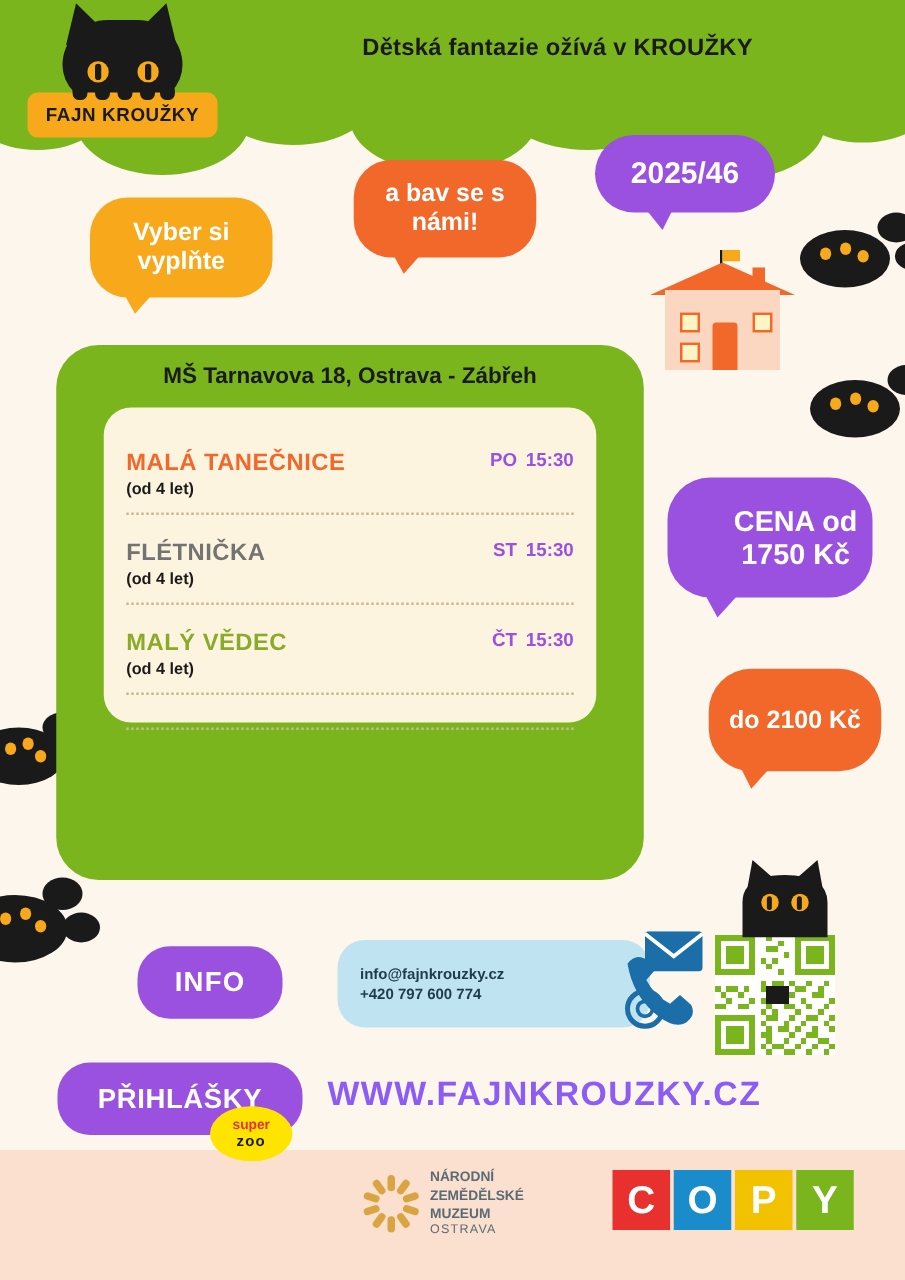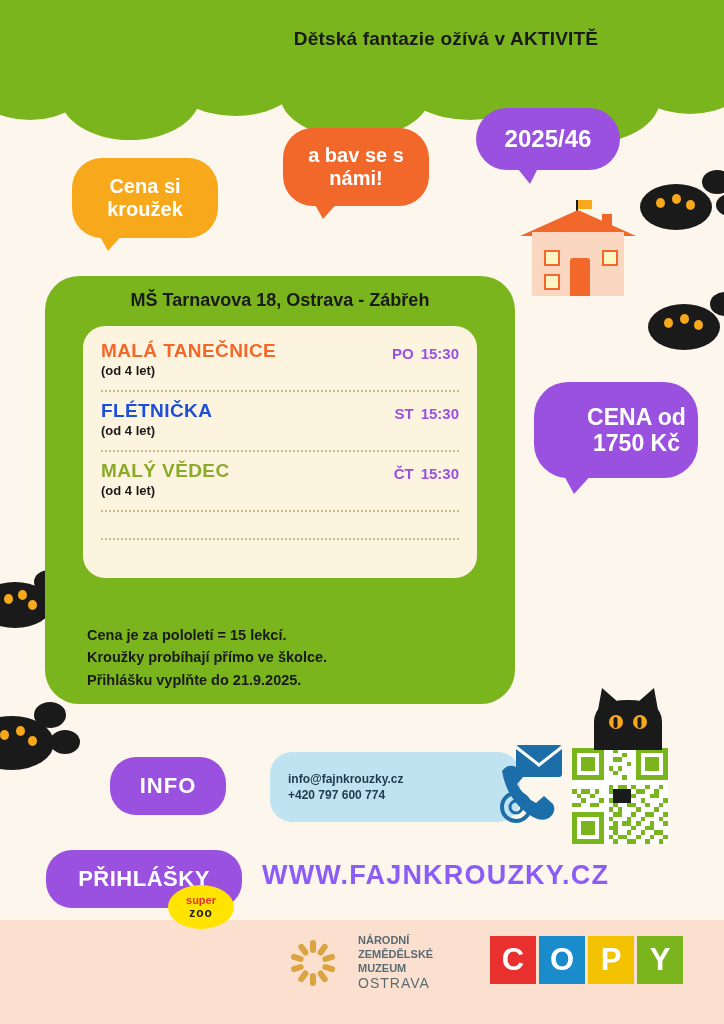--- a/index.html
+++ b/index.html
@@ -268,22 +268,23 @@
     border-radius: 22px;
     padding: 14px 18px 8px 18px;
   }
   .course {
     position: relative;
     padding-bottom: 6px;
     margin-bottom: 4px;
   }
   .course .row1 {
     display: flex;
-    align-items: flex-end;
+    align-items: flex-start;
     justify-content: space-between;
+    margin-top: 20px;
   }
   .course .cname {
     font-size: 19px;
     font-weight: bold;
     letter-spacing: 0.4px;
   }
   .course .ctime {
     font-size: 15px;
     font-weight: bold;
     color: #9b51e0;
@@ -294,21 +295,21 @@
     font-size: 13px;
     font-weight: bold;
     color: #1a1a1a;
     margin-top: 1px;
   }
   .dashline {
     border-bottom: 2px dotted #c9b98e;
     margin: 6px 0 8px 0;
   }
   .c-orange .cname { color: #f2672a; }
-  .c-green  .cname { color: #1d4ed8; }
+  .c-green  .cname { color: #737373; }
   .c-olive  .cname { color: #8aaa2a; }
 
   .card-note {
     position: absolute;
     left: 42px; top: 348px;
     width: 400px;
     font-size: 14.5px;
     font-weight: bold;
     color: #1a1a1a;
     line-height: 1.55;
@@ -401,22 +402,22 @@
   .nzm {
     position: absolute; left: 290px; top: 938px;
     width: 200px; height: 50px; z-index: 9;
     display: flex; align-items: center;
   }
   .nzm-mark { width: 46px; height: 46px; position: relative; }
   .nzm-mark i {
     position: absolute; width: 6px; height: 13px; background: #d9a441;
     border-radius: 3px; left: 20px; top: 0; transform-origin: 3px 23px;
   }
-  .nzm-txt { margin-left: 22px; font-size: 11px; font-weight: bold; color: #5a6b73; line-height: 1.28; }
-  .nzm-txt .last { font-size: 14px; font-weight: normal; letter-spacing: 1px; }
+  .nzm-txt { margin-left: 8px; font-size: 11px; font-weight: bold; color: #5a6b73; line-height: 1.28; }
+  .nzm-txt .last { font-size: 10px; font-weight: normal; letter-spacing: 1px; }
 
   .copy { position: absolute; left: 490px; top: 936px; display: flex; gap: 3px; z-index: 9; }
   .copy span {
     width: 46px; height: 48px;
     display: flex; align-items: center; justify-content: center;
     font-size: 31px; font-weight: bold; color: #fff;
   }
   .copy .c1 { background: #e8312f; }
   .copy .c2 { background: #1a8ccc; }
   .copy .c3 { background: #f2c200; }
@@ -429,27 +430,45 @@
 
   <div class="green-band"></div>
   <div class="blob" style="left:-30px;top:40px;width:120px;height:80px;"></div>
   <div class="blob" style="left:60px;top:52px;width:140px;height:88px;"></div>
   <div class="blob" style="left:170px;top:40px;width:130px;height:76px;"></div>
   <div class="blob" style="left:280px;top:52px;width:150px;height:86px;"></div>
   <div class="blob" style="left:400px;top:42px;width:140px;height:78px;"></div>
   <div class="blob" style="left:510px;top:54px;width:150px;height:90px;"></div>
   <div class="blob" style="left:630px;top:38px;width:120px;height:76px;"></div>
 
-
-  <div class="headline">Dětská fantazie ožívá v AKTIVITĚ</div>
+  <div class="logo">
+    <div class="logo-ear l"></div>
+    <div class="logo-ear r"></div>
+    <div class="logo-head"></div>
+    <div class="logo-eye l"></div>
+    <div class="logo-eye r"></div>
+    <div class="logo-paws">
+      <i style="left:0;"></i>
+        <i style="left:18px;"></i>
+        <i style="left:36px;"></i>
+        <i style="left:54px;"></i>
+        <i style="left:70px;"></i>
+    </div>
+    <div class="logo-plate">
+      <span>FAJN KROUŽKY</span>
+    </div>
+  </div>
+
+  <div class="headline">Dětská fantazie ožívá v KROUŽKY</div>
 
   <div class="bubble b-year">2025/46</div>
-  <div class="bubble b-vyber">Cena si kroužek</div>
+  <div class="bubble b-vyber">Vyber si vyplňte</div>
   <div class="bubble b-bav">a bav se s námi!</div>
   <div class="bubble b-cena">CENA od 1750 Kč</div>
+  <div class="bubble b-do">do 2100 Kč</div>
 
   <div class="house">
     <div class="chimney"></div>
     <div class="flagpole"></div>
     <div class="flag"></div>
     <div class="roof"></div>
     <div class="body"></div>
     <div class="win" style="left:24px;top:50px;"></div>
     <div class="win" style="left:24px;top:74px;"></div>
     <div class="win" style="left:82px;top:50px;"></div>
@@ -530,25 +549,20 @@
           <span class="ctime">
             <span class="day">ČT</span><span>15:30</span>
           </span>
         </div>
         <div class="cage">(od 4 let)</div>
       </div>
       <div class="dashline"></div>
       <div class="dashline" style="margin-top:26px;"></div>
     </div>
 
-    <div class="card-note">
-      <div>Cena je za pololetí = 15 lekcí.</div>
-      <div>Kroužky probíhají přímo ve školce.</div>
-      <div>Přihlášku vyplňte do 21.9.2025.</div>
-    </div>
   </div>
 
   <div class="pill p-info">INFO</div>
   <div class="pill p-prihlasky">PŘIHLÁŠKY</div>
 
   <div class="contact-box">
     <div>info@fajnkrouzky.cz</div>
     <div>+420 797 600 774</div>
   </div>
 

